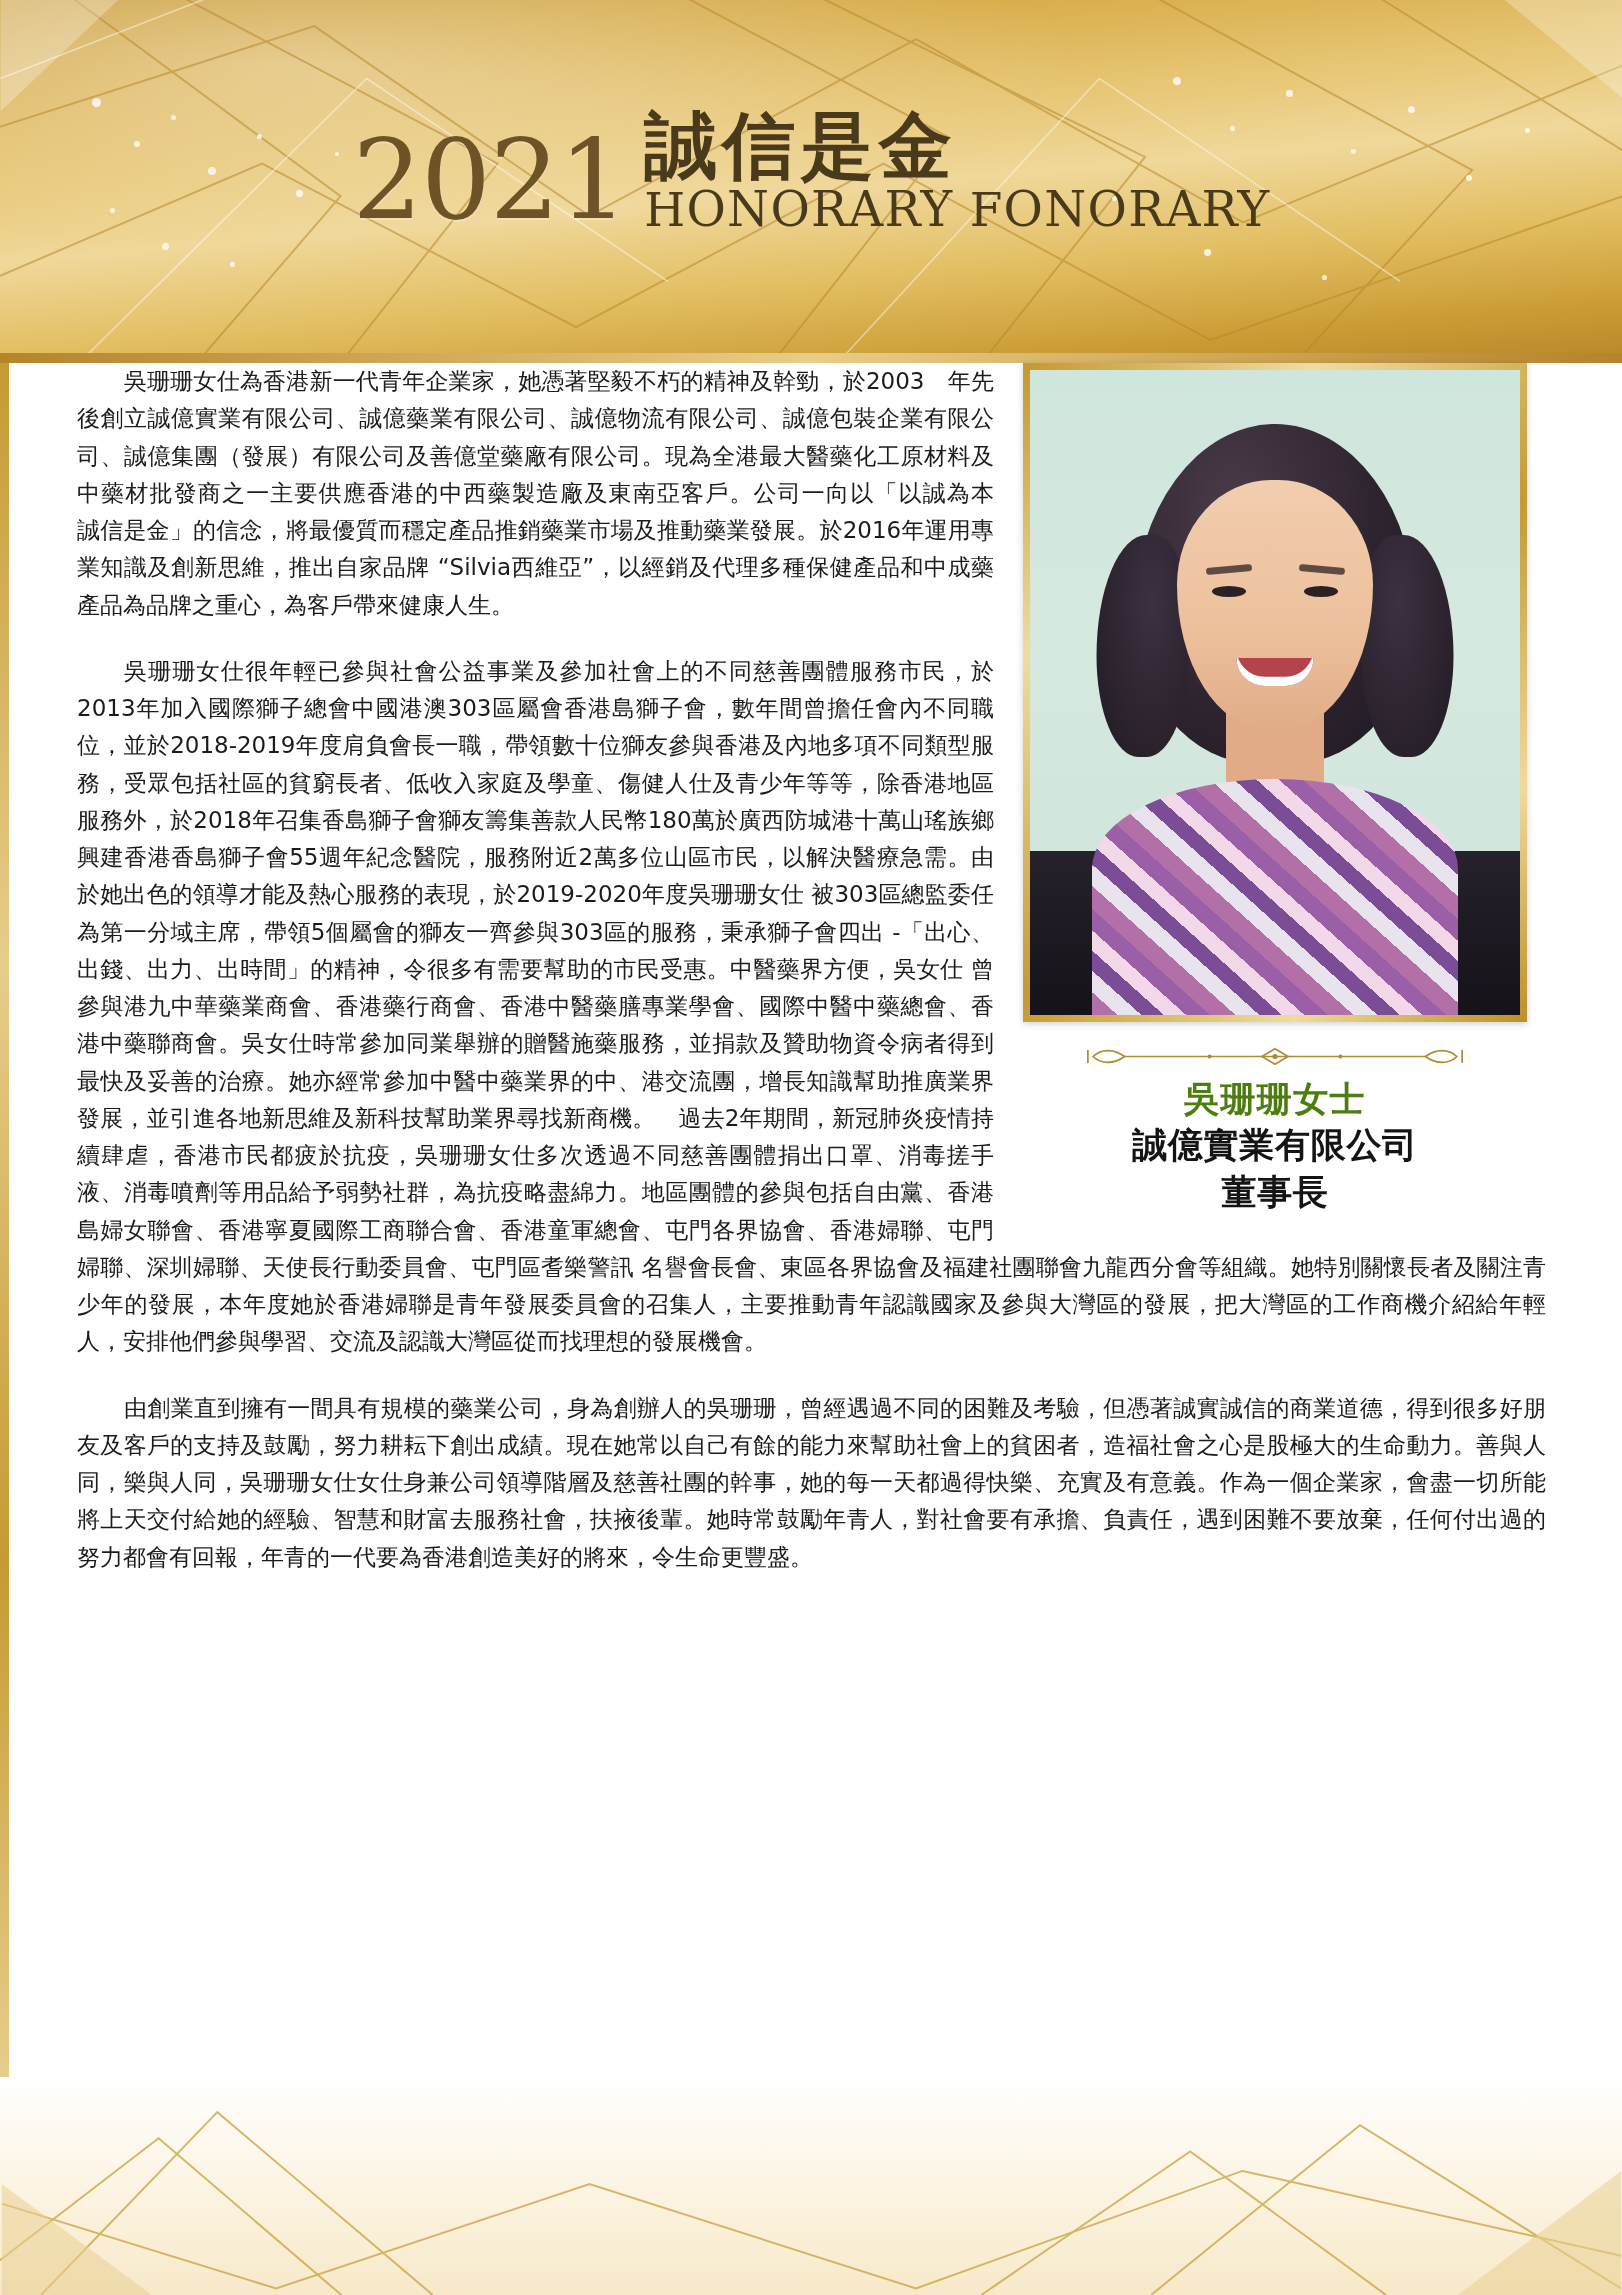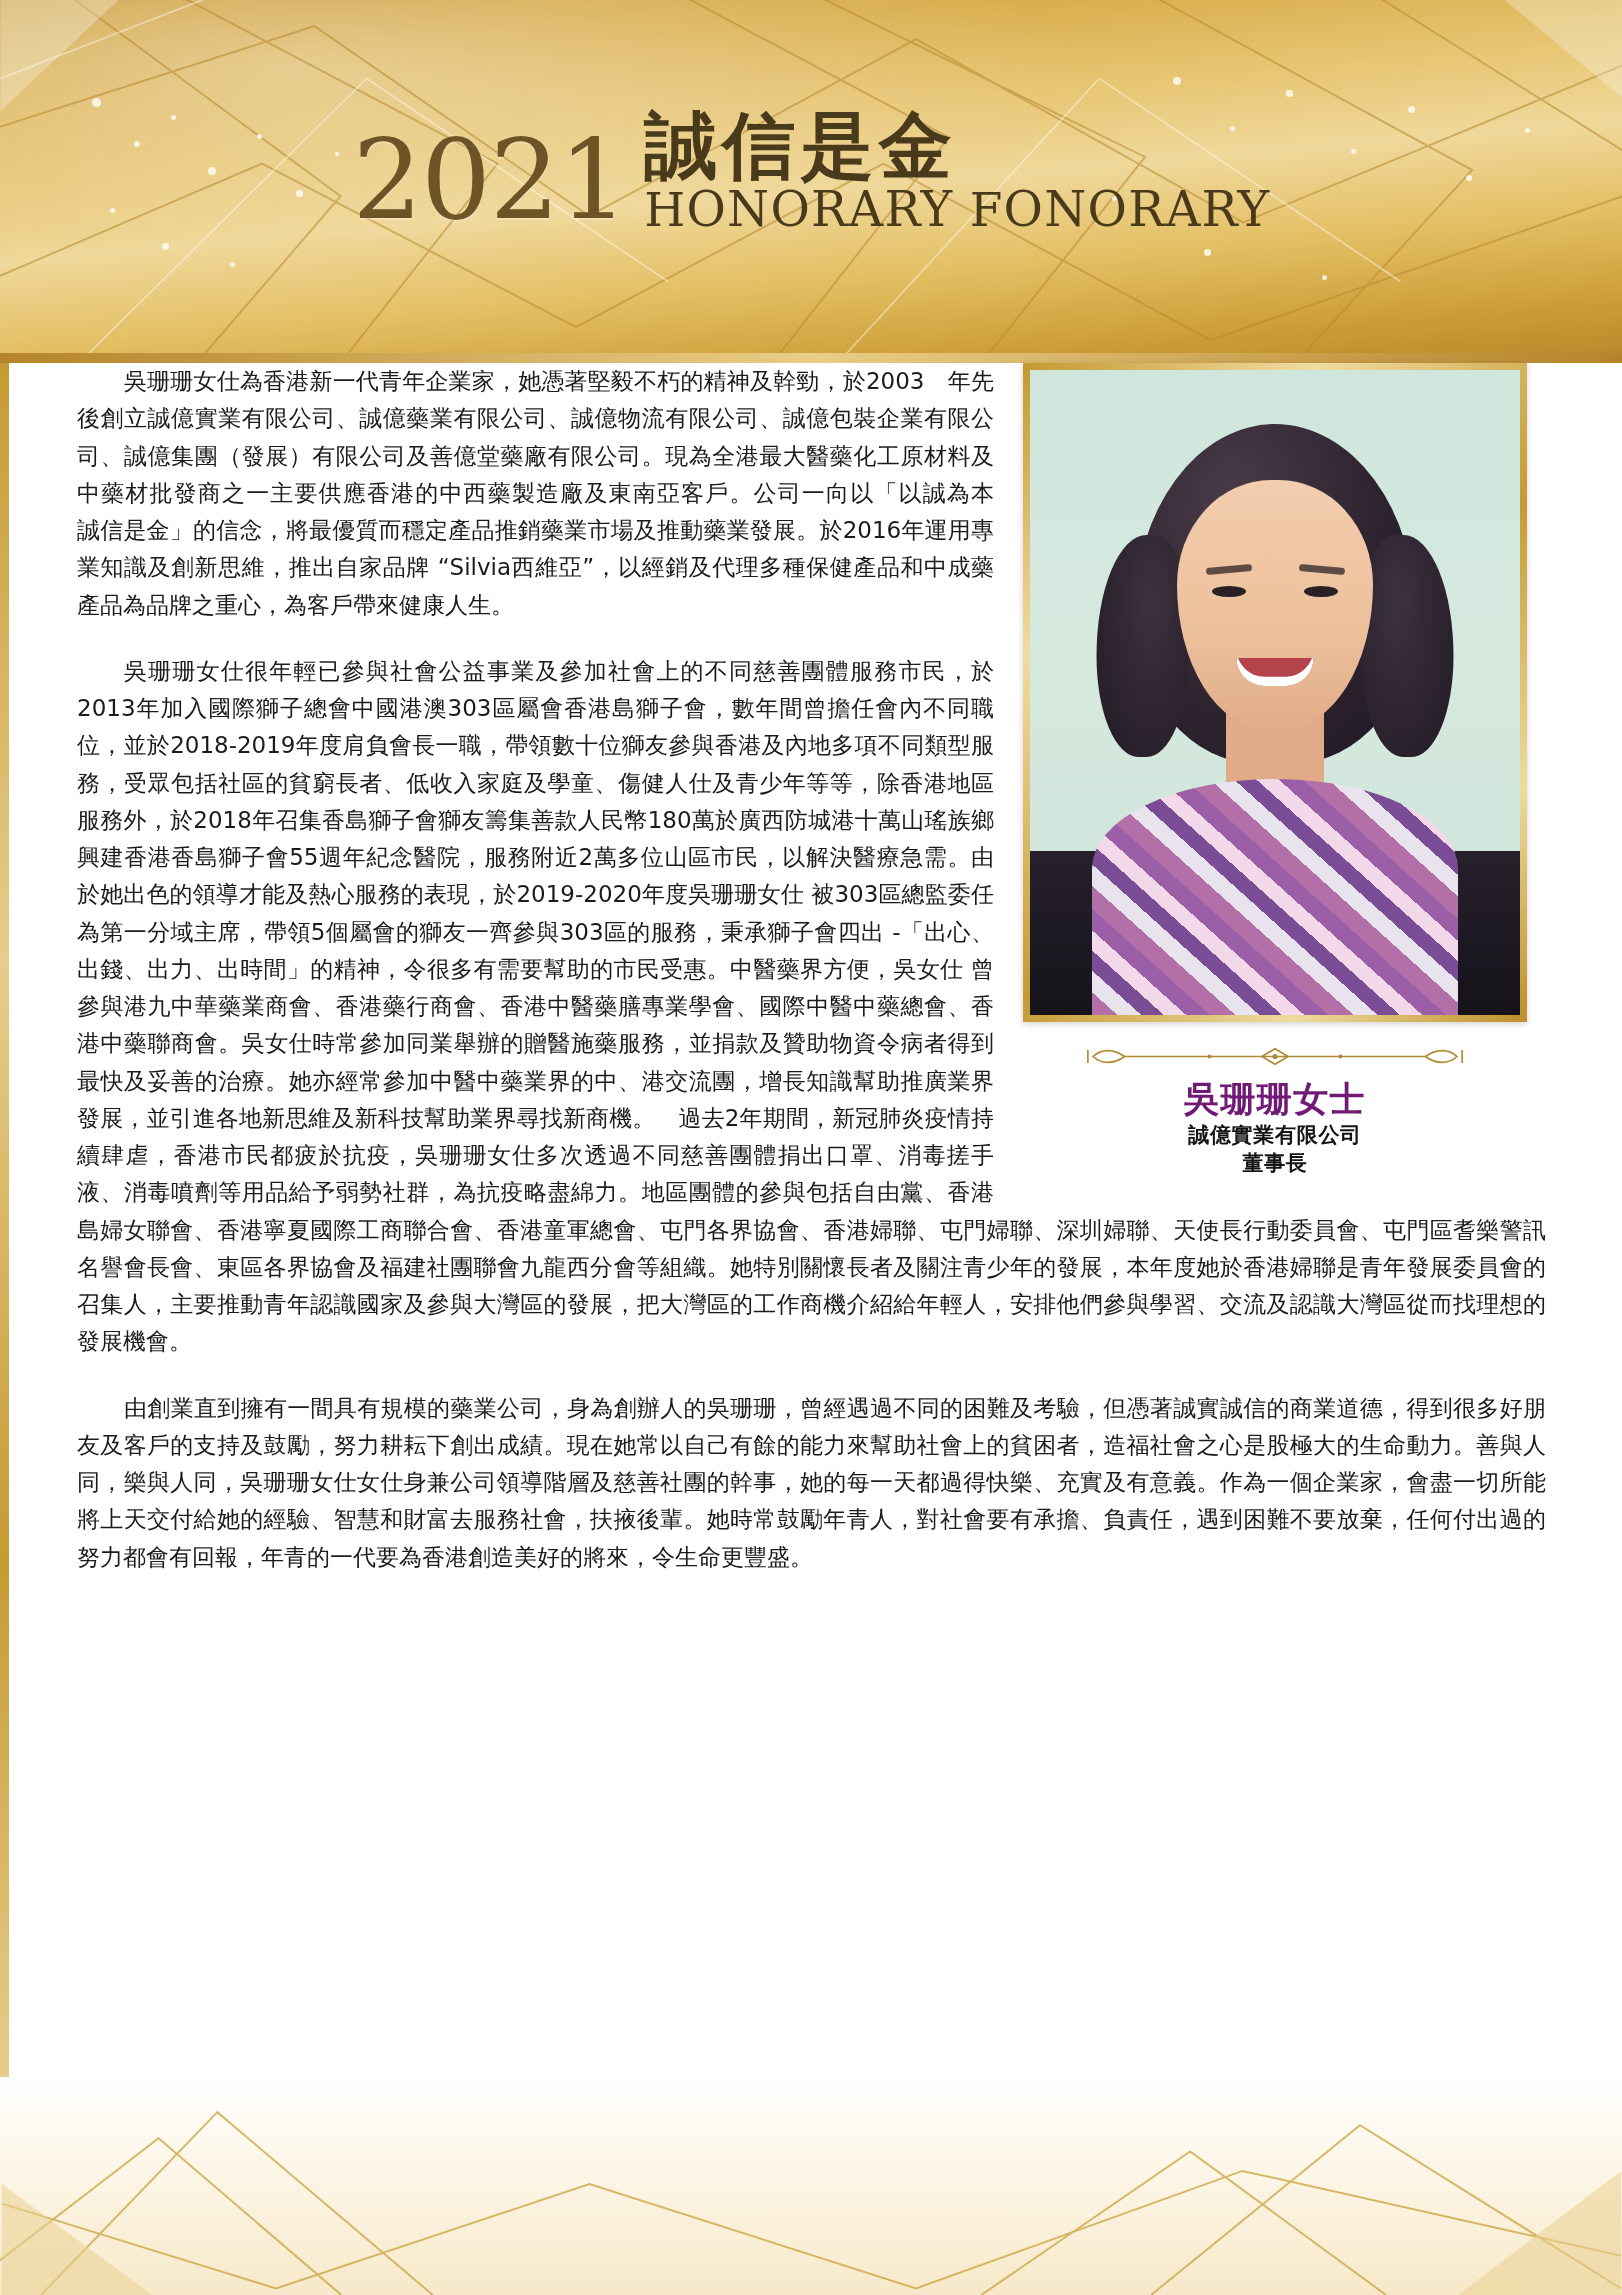--- a/index.html
+++ b/index.html
@@ -204,28 +204,28 @@
     display:flex;align-items:center;justify-content:center;
   }
   
   .nameblock{
     width:504px;
     text-align:center;
     margin-top:3.9px;
   }
   .person-name{
     font-family:"DejaVu Serif","Liberation Serif",serif;
-    font-size:35px;font-weight:700;color:#701a75;
+    font-size:35px;font-weight:700;color:#4d7c0f;
     letter-spacing:1.3px;
     line-height:1.25;
     text-align:center;
   }
   .person-line{
     font-family:"DejaVu Serif","Liberation Serif",serif;
-    font-size:21px;font-weight:700;color:#141414;
+    font-size:35px;font-weight:700;color:#141414;
     line-height:1.35;
     letter-spacing:0.7px;
   }
 </style>
 </head>
 <body>
 
 <div class="page">
 
   <div class="banner">

